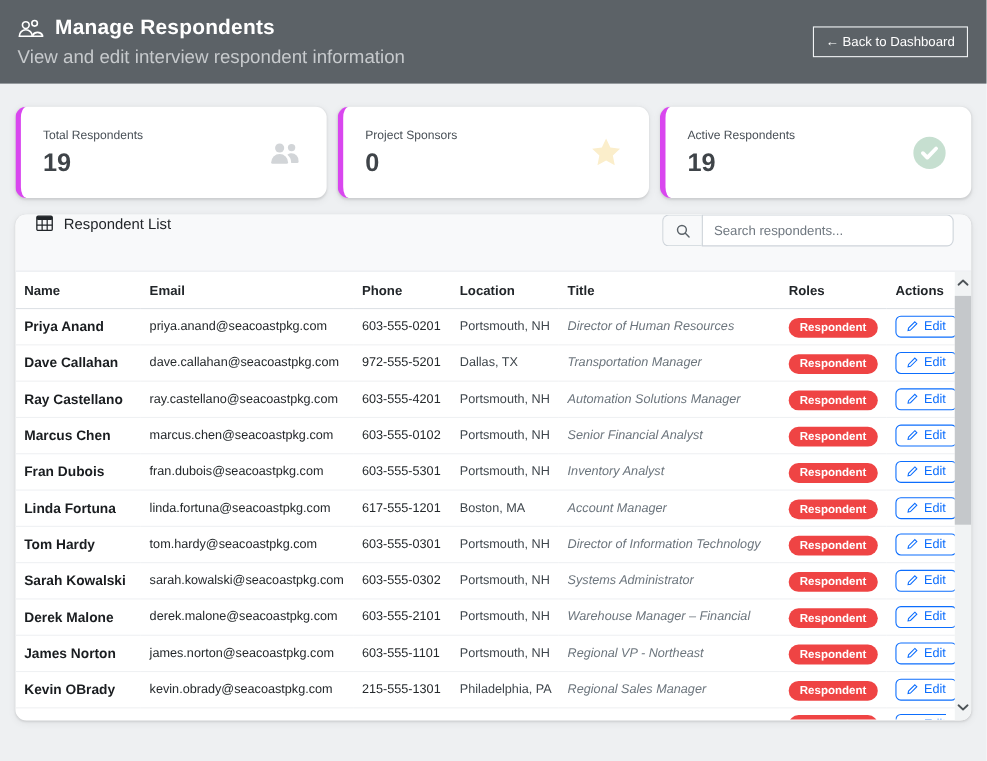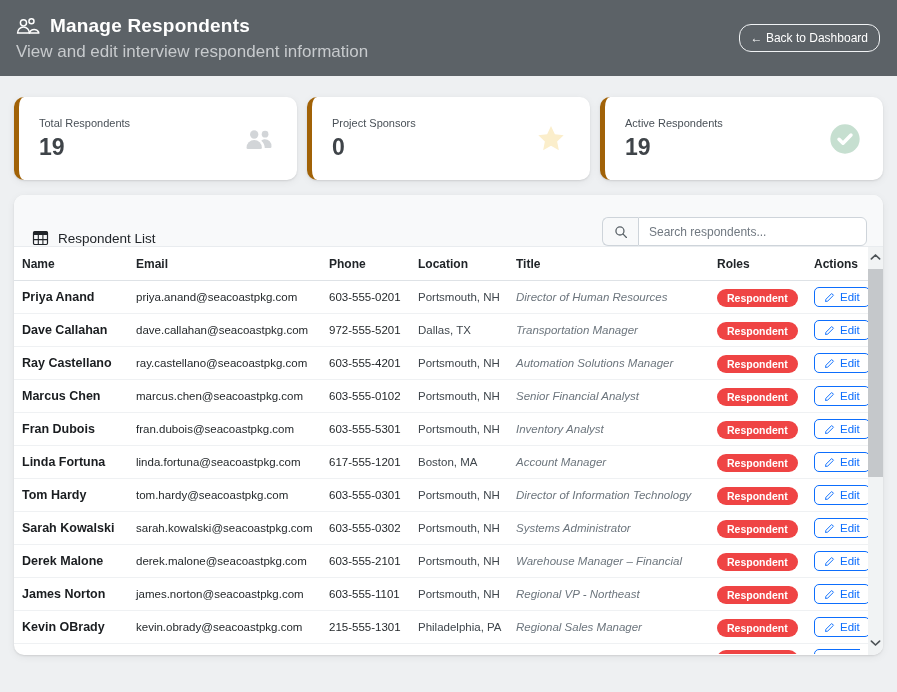--- a/index.html
+++ b/index.html
@@ -13,43 +13,43 @@
   .app-header {
     height:76px; background:#5c6267;
     display:flex; align-items:center; justify-content:space-between;
     padding:0 17px 0 16px;
   }
   .hdr-left .title-row { display:flex; align-items:center; gap:10px; }
   .hdr-title { color:#fff; font-size:19px; font-weight:600; letter-spacing:.2px; }
   .hdr-sub { color:#c7cacd; font-size:17px; margin-top:5px; }
   .back-btn {
     background:transparent; color:#fff; border:1px solid #f1f3f5;
-    border-radius:12px; padding:6px 11px; font-size:12px; cursor:pointer;
+    border-radius:0; padding:6px 11px; font-size:12px; cursor:pointer;
     font-family:inherit; white-space:nowrap;
   }
   
   .stats { display:flex; gap:10px; margin:21px 14px 15px 14px; }
   .stat-card {
     flex:1; height:83px; background:#fff; border-radius:10px;
-    border-left:5px solid #a16207;
+    border-left:5px solid #d946ef;
     box-shadow:0 1px 2px rgba(0,0,0,.10), 0 2px 8px rgba(0,0,0,.06);
     display:flex; align-items:center; justify-content:space-between;
     padding:0 22px 0 20px;
   }
   .stat-label { font-size:11px; color:#495057; margin-bottom:5px; }
   .stat-value { font-size:23px; font-weight:700; color:#3f4449; }
   
   .list-card {
     margin:0 14px; background:#fff; border-radius:10px; height:460px;
     box-shadow:0 1px 2px rgba(0,0,0,.10), 0 2px 8px rgba(0,0,0,.06);
     overflow:hidden; display:flex; flex-direction:column; position:relative;
   }
   .list-header {
     height:52px; background:#f8f9fa; border-bottom:1px solid #e9ecef;
-    display:flex; align-items:flex-end; justify-content:space-between;
+    display:flex; align-items:flex-start; justify-content:space-between;
     padding:0 16px 0 18px; flex:0 0 auto;
   }
   .list-title-wrap { display:flex; align-items:center; gap:9px; }
   .list-title { font-size:13.5px; color:#212529; }
   .search-group { display:flex; width:265px; height:29px; }
   .search-addon {
     width:36px; background:#f8f9fa; border:1px solid #ced4da; border-right:none;
     border-radius:6px 0 0 6px; display:flex; align-items:center; justify-content:center;
   }
   .search-input {

